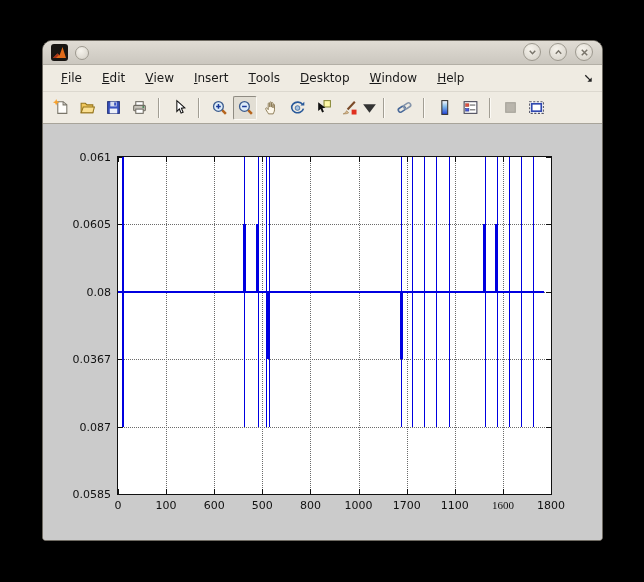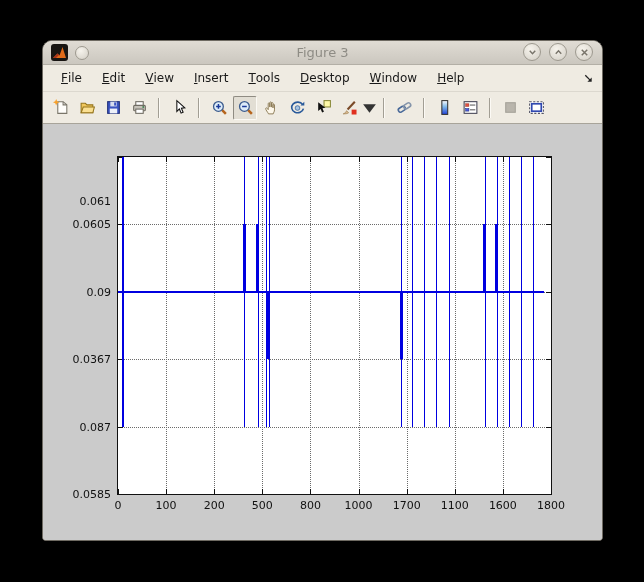--- a/index.html
+++ b/index.html
@@ -61,21 +61,20 @@
 
     <div class="titlebar">
       <span class="matlab-icon">
         <svg viewBox="0 0 17 17">
             <rect x="0" y="0" width="17" height="17" rx="3" fill="#181512"></rect>
           <polygon points="2,14 6.5,9.5 8.5,11.5 11.5,3 15,14" fill="#e06a18"></polygon>
           <polygon points="2,14 6.5,9.5 8,11 5,14" fill="#a8321a"></polygon>
           </svg>
       </span>
       <span class="circle-btn window-menu-dot"></span>
-      <span class="title">Figure 3</span>
       <span class="controls">
           <span class="circle-btn">
             <span style="display:inline-flex">
               <svg viewBox="0 0 12 12" width="11" height="11">
                 <path d="M3 4.2l3 3.2 3-3.2" fill="none" stroke="#78746a" stroke-width="1.6"></path>
               </svg>
             </span>
           </span>
           <span class="circle-btn">
             <span style="display:inline-flex">
@@ -278,21 +277,21 @@
           <div class="tickmark" style="left: 0%; width: 1px; height: 5px; bottom: 0px;"></div>
           <div class="tickmark" style="left: 0%; width: 1px; height: 5px; top: 0px;"></div>
           <div class="x-tick-label" style="left: 0%;">0</div>
           <div class="gridline-v" style="left: 11.1111%;"></div>
           <div class="tickmark" style="left: 11.1111%; width: 1px; height: 5px; bottom: 0px;"></div>
           <div class="tickmark" style="left: 11.1111%; width: 1px; height: 5px; top: 0px;"></div>
           <div class="x-tick-label" style="left: 11.1111%;">100</div>
           <div class="gridline-v" style="left: 22.2222%;"></div>
           <div class="tickmark" style="left: 22.2222%; width: 1px; height: 5px; bottom: 0px;"></div>
           <div class="tickmark" style="left: 22.2222%; width: 1px; height: 5px; top: 0px;"></div>
-          <div class="x-tick-label" style="left: 22.2222%;">200</div>
+          <div class="x-tick-label" style="left: 22.2222%;">600</div>
           <div class="gridline-v" style="left: 33.3333%;"></div>
           <div class="tickmark" style="left: 33.3333%; width: 1px; height: 5px; bottom: 0px;"></div>
           <div class="tickmark" style="left: 33.3333%; width: 1px; height: 5px; top: 0px;"></div>
           <div class="x-tick-label" style="left: 33.3333%;">500</div>
           <div class="gridline-v" style="left: 44.4444%;"></div>
           <div class="tickmark" style="left: 44.4444%; width: 1px; height: 5px; bottom: 0px;"></div>
           <div class="tickmark" style="left: 44.4444%; width: 1px; height: 5px; top: 0px;"></div>
           <div class="x-tick-label" style="left: 44.4444%;">800</div>
           <div class="gridline-v" style="left: 55.5556%;"></div>
           <div class="tickmark" style="left: 55.5556%; width: 1px; height: 5px; bottom: 0px;"></div>
@@ -302,46 +301,46 @@
           <div class="tickmark" style="left: 66.6667%; width: 1px; height: 5px; bottom: 0px;"></div>
           <div class="tickmark" style="left: 66.6667%; width: 1px; height: 5px; top: 0px;"></div>
           <div class="x-tick-label" style="left: 66.6667%;">1700</div>
           <div class="gridline-v" style="left: 77.7778%;"></div>
           <div class="tickmark" style="left: 77.7778%; width: 1px; height: 5px; bottom: 0px;"></div>
           <div class="tickmark" style="left: 77.7778%; width: 1px; height: 5px; top: 0px;"></div>
           <div class="x-tick-label" style="left: 77.7778%;">1100</div>
           <div class="gridline-v" style="left: 88.8889%;"></div>
           <div class="tickmark" style="left: 88.8889%; width: 1px; height: 5px; bottom: 0px;"></div>
           <div class="tickmark" style="left: 88.8889%; width: 1px; height: 5px; top: 0px;"></div>
-          <div class="x-tick-label" style="left: 88.8889%;">1600</div>
+          <div class="x-tick-label" style="left: 88.8889%; font-family: Liberation Serif, serif;">1600</div>
           <div class="tickmark" style="left: 100%; width: 1px; height: 5px; bottom: 0px;"></div>
           <div class="tickmark" style="left: 100%; width: 1px; height: 5px; top: 0px;"></div>
           <div class="x-tick-label" style="left: 100%;">1800</div>
           <div class="tickmark" style="top: 100%; height: 1px; width: 5px; left: 0px;"></div>
           <div class="tickmark" style="top: 100%; height: 1px; width: 5px; right: 0px;"></div>
           <div class="y-tick-label" style="top: 100%;">0.0585</div>
           <div class="gridline-h" style="top: 80%;"></div>
           <div class="tickmark" style="top: 80%; height: 1px; width: 5px; left: 0px;"></div>
           <div class="tickmark" style="top: 80%; height: 1px; width: 5px; right: 0px;"></div>
           <div class="y-tick-label" style="top: 80%;">0.087</div>
           <div class="gridline-h" style="top: 60%;"></div>
           <div class="tickmark" style="top: 60%; height: 1px; width: 5px; left: 0px;"></div>
           <div class="tickmark" style="top: 60%; height: 1px; width: 5px; right: 0px;"></div>
           <div class="y-tick-label" style="top: 60%;">0.0367</div>
           <div class="gridline-h" style="top: 40%;"></div>
           <div class="tickmark" style="top: 40%; height: 1px; width: 5px; left: 0px;"></div>
           <div class="tickmark" style="top: 40%; height: 1px; width: 5px; right: 0px;"></div>
-          <div class="y-tick-label" style="top: 40%;">0.09</div>
+          <div class="y-tick-label" style="top: 40%;">0.08</div>
           <div class="gridline-h" style="top: 20%;"></div>
           <div class="tickmark" style="top: 20%; height: 1px; width: 5px; left: 0px;"></div>
           <div class="tickmark" style="top: 20%; height: 1px; width: 5px; right: 0px;"></div>
           <div class="y-tick-label" style="top: 20%;">0.0605</div>
           <div class="tickmark" style="top: 0%; height: 1px; width: 5px; left: 0px;"></div>
           <div class="tickmark" style="top: 0%; height: 1px; width: 5px; right: 0px;"></div>
-          <div class="y-tick-label" style="top: 0%; margin-top: 44px;">0.061</div>
+          <div class="y-tick-label" style="top: 0%;">0.061</div>
           <div class="data-line" style="left: 0%; width: 98.3333%; top: 40%; height: 2px; margin-top: -1px; background: rgb(0, 0, 224);"></div>
           <div class="data-line" style="left: 1.11111%; width: 2px; margin-left: -1px; top: 0%; height: 80%; background: rgb(0, 0, 224);"></div>
           <div class="data-line" style="left: 29.2778%; width: 1px; margin-left: -0.5px; top: 0%; height: 80%; background: rgb(0, 0, 224);"></div>
           <div class="data-line" style="left: 29.1111%; width: 3px; margin-left: -1.5px; top: 20%; height: 20%; background: rgb(0, 0, 224);"></div>
           <div class="data-line" style="left: 32.3889%; width: 1px; margin-left: -0.5px; top: 0%; height: 80%; background: rgb(0, 0, 224);"></div>
           <div class="data-line" style="left: 32.2222%; width: 3px; margin-left: -1.5px; top: 20%; height: 20%; background: rgb(0, 0, 224);"></div>
           <div class="data-line" style="left: 34.2222%; width: 1px; margin-left: -0.5px; top: 0%; height: 80%; background: rgb(0, 0, 224);"></div>
           <div class="data-line" style="left: 34.5556%; width: 3px; margin-left: -1.5px; top: 40%; height: 20%; background: rgb(0, 0, 224);"></div>
           <div class="data-line" style="left: 34.8889%; width: 1px; margin-left: -0.5px; top: 0%; height: 80%; background: rgb(0, 0, 224);"></div>
           <div class="data-line" style="left: 65.4444%; width: 1px; margin-left: -0.5px; top: 0%; height: 80%; background: rgb(0, 0, 224);"></div>

